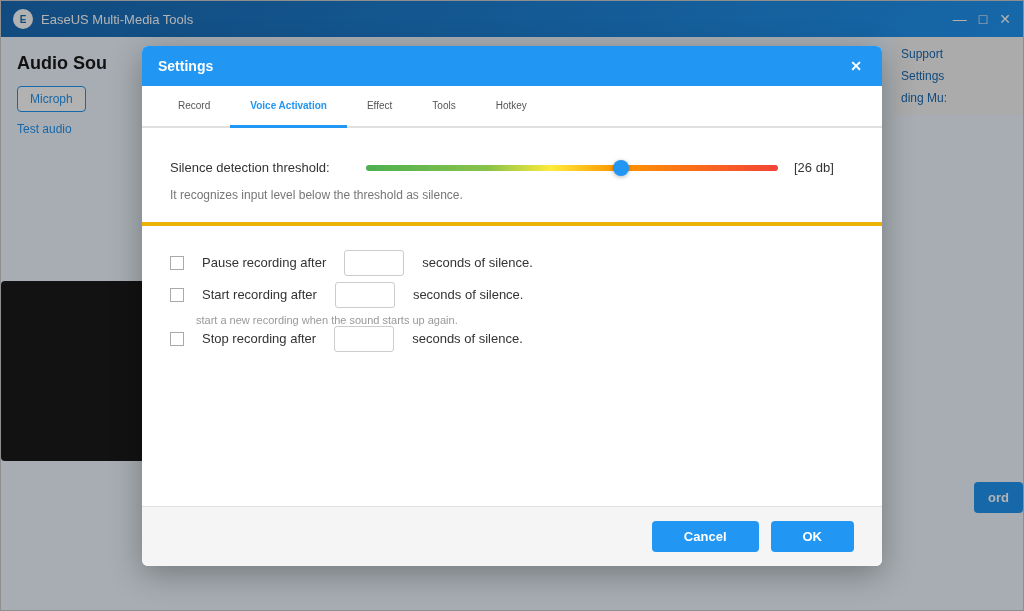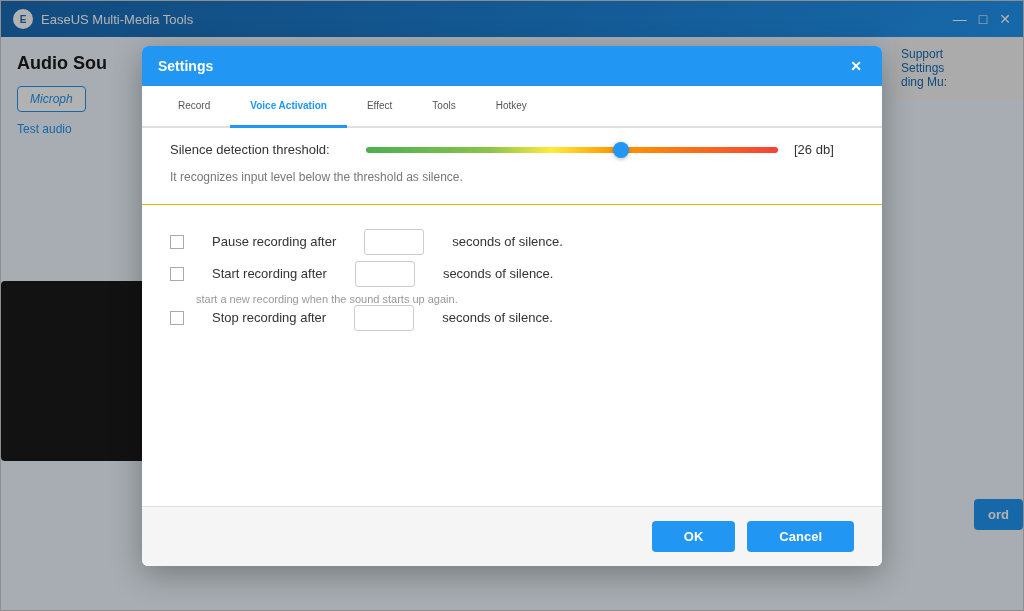--- a/index.html
+++ b/index.html
@@ -62,21 +62,21 @@
       margin-bottom: 12px;
     }
 
     
     .app-sidebar-right {
       position: absolute;
       right: 0; top: 36px;
       width: 130px;
       background: #f5f5f5;
       padding: 10px 8px;
-      display: flex; flex-direction: column; gap: 0;
+      display: flex; flex-direction: column; gap: 8px;
     }
 
     .sidebar-btn {
       font-size: 12px; color: #1a6bb5;
       cursor: pointer;
     }
 
     
     .dialog-overlay {
       position: absolute;
@@ -143,22 +143,22 @@
     }
 
     
     .dialog-body {
       flex: 1;
       padding: 0;
     }
 
     
     .threshold-section {
-      padding: 12px 28px 20px;
-      border-bottom: 1px solid #eab308;
+      padding: 30px 28px 20px;
+      border-bottom: 4px solid #eab308;
     }
 
     .threshold-row {
       display: flex;
       align-items: center;
       gap: 16px;
       margin-bottom: 10px;
     }
 
     .threshold-label {
@@ -212,21 +212,21 @@
     }
 
     
     .options-section {
       padding: 24px 28px;
     }
 
     .option-row {
       display: flex;
       align-items: center;
-      gap: 28px;
+      gap: 18px;
       margin-bottom: 6px;
     }
 
     .option-desc {
       font-size: 11px;
       color: #999;
       margin-left: 26px;
       margin-bottom: 0;
     }
 
@@ -301,34 +301,33 @@
       margin-bottom: 10px;
     }
 
     .bg-micro-btn {
       padding: 5px 12px;
       border: 1px solid #2196f3;
       border-radius: 4px;
       color: #2196f3;
       font-size: 12px;
       background: white;
-      font-style: italic;
     }
 
     .waveform-area {
       position: absolute;
       left: 0; top: 280px;
       width: 160px; height: 180px;
       background: #1a1a1a;
       border-radius: 4px;
     }
 
     .record-area {
       position: absolute;
-      right: 0; bottom: 80px;
+      right: 0; bottom: 97px;
       padding: 8px 14px;
       background: #2196f3;
       color: white;
       font-size: 13px;
       font-weight: 600;
       border-radius: 4px;
     }
   </style>
 </head>
 <body>
@@ -431,17 +430,17 @@
 
             </div>
             <span class="option-text">seconds of silence.</span>
           </div>
         </div>
 
       </div>
     </div>
 
     <div class="dialog-footer">
+      <button class="btn btn-secondary">Cancel</button>
       <button class="btn btn-primary">OK</button>
-      <button class="btn btn-secondary">Cancel</button>
     </div>
   </div>
 </div>
 
 </body></html>

